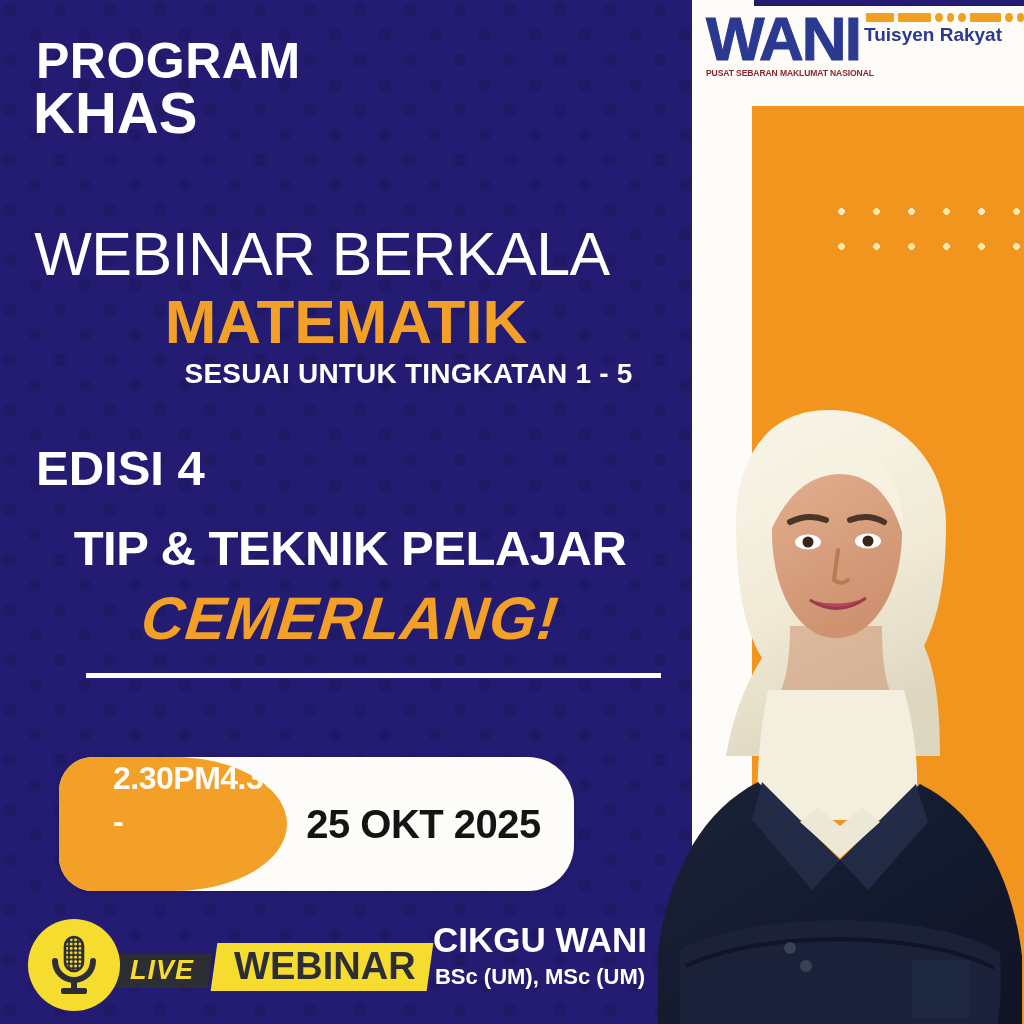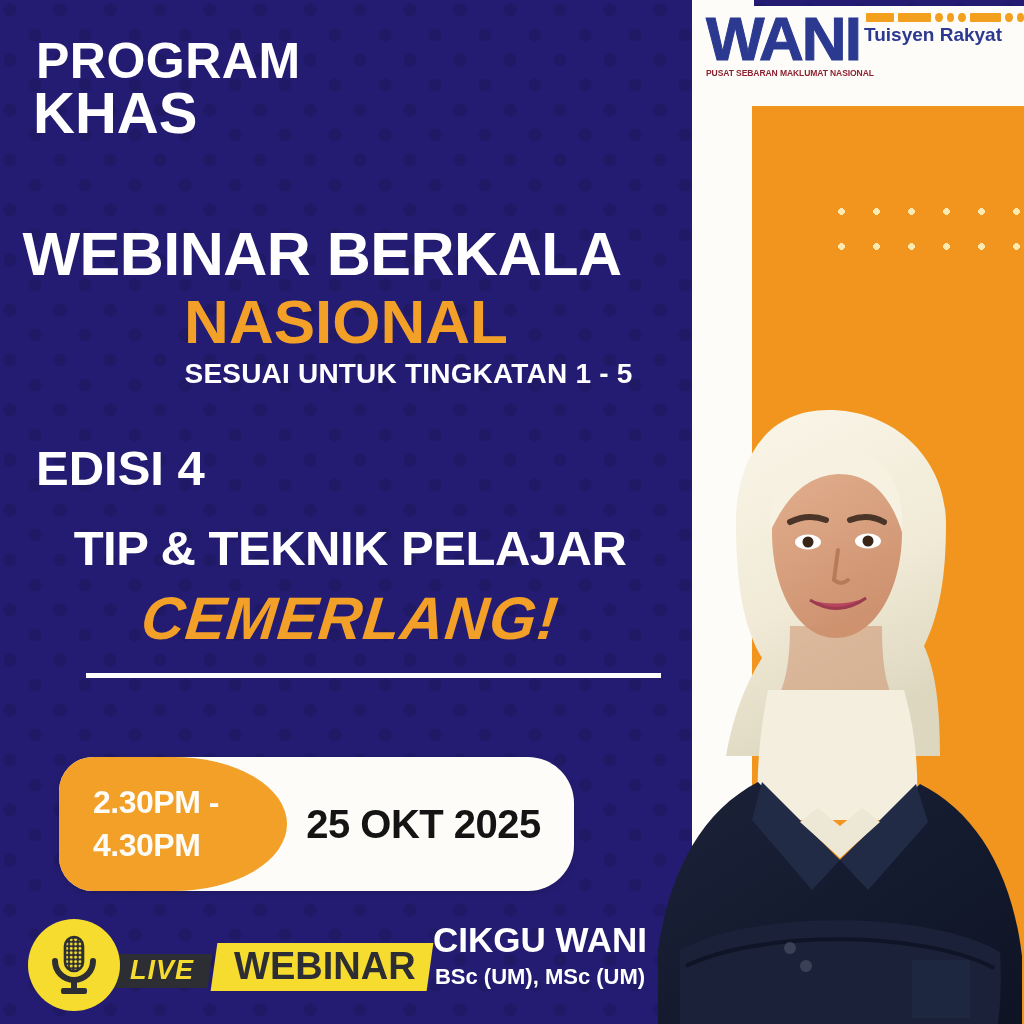--- a/index.html
+++ b/index.html
@@ -90,21 +90,21 @@
   .khas{
     position:absolute; left:33px; top:84px;
     color:#FFFFFF; font-weight:bold; font-size:58px;
     letter-spacing:0px; line-height:1;
     z-index:3;
   }
 
   .webinar-line{
     position:absolute; left:0; top:219px; width:644px;
     text-align:center; color:#FFFFFF;
-    font-weight:bold; font-size:61px; letter-spacing:-0.5px;
+    font-weight:normal; font-size:61px; letter-spacing:-0.5px;
     z-index:3;
   }
   .matematik-line{
     position:absolute; left:0; top:286px; width:692px;
     text-align:center; color:#F2A028;
     font-weight:bold; font-size:62px; letter-spacing:0px;
     z-index:3;
   }
   .sesuai-line{
     position:absolute; left:0; top:358px; width:817px;
@@ -144,22 +144,22 @@
     width:515px; height:134px;
     background:#FDFCF8;
     border-radius:34px 46px 46px 34px;
     z-index:4;
     display:flex; align-items:stretch;
     box-shadow:0 2px 6px rgba(0,0,0,.15);
   }
   .pill-time{
     width:228px; background:#F2A028;
     border-radius:34px 50% 50% 34px;
-    display:flex; flex-direction:column; justify-content:center;
-    padding-left:34px;
+    display:flex; flex-direction:row; justify-content:space-between;
+    padding-left:54px;
     color:#FDFCF8; font-weight:bold; font-size:32px; line-height:1.35;
     letter-spacing:-0.5px;
   }
   .pill-date{
     flex:1; display:flex; flex-direction:column;
     align-items:center; justify-content:center;
     color:#141414; font-weight:bold; line-height:1.12;
     padding-right:14px;
   }
   .pill-date .d-day{ font-size:38px; letter-spacing:0px; }
@@ -242,21 +242,21 @@
           <u></u>
       </div>
       <div class="dilea-sub">Tuisyen Rakyat</div>
     </div>
   </div>
 
   <div class="program">PROGRAM</div>
   <div class="khas">KHAS</div>
 
   <div class="webinar-line">WEBINAR BERKALA</div>
-  <div class="matematik-line">NASIONAL</div>
+  <div class="matematik-line">MATEMATIK</div>
   <div class="sesuai-line">SESUAI UNTUK TINGKATAN 1 - 5</div>
 
   <div class="edisi">EDISI 4</div>
   <div class="tip-line">TIP &amp; TEKNIK PELAJAR</div>
   <div class="cemerlang">CEMERLANG!</div>
   <div class="rule"></div>
 
   <div class="pill">
     <div class="pill-time">
       <div>2.30PM -</div>

